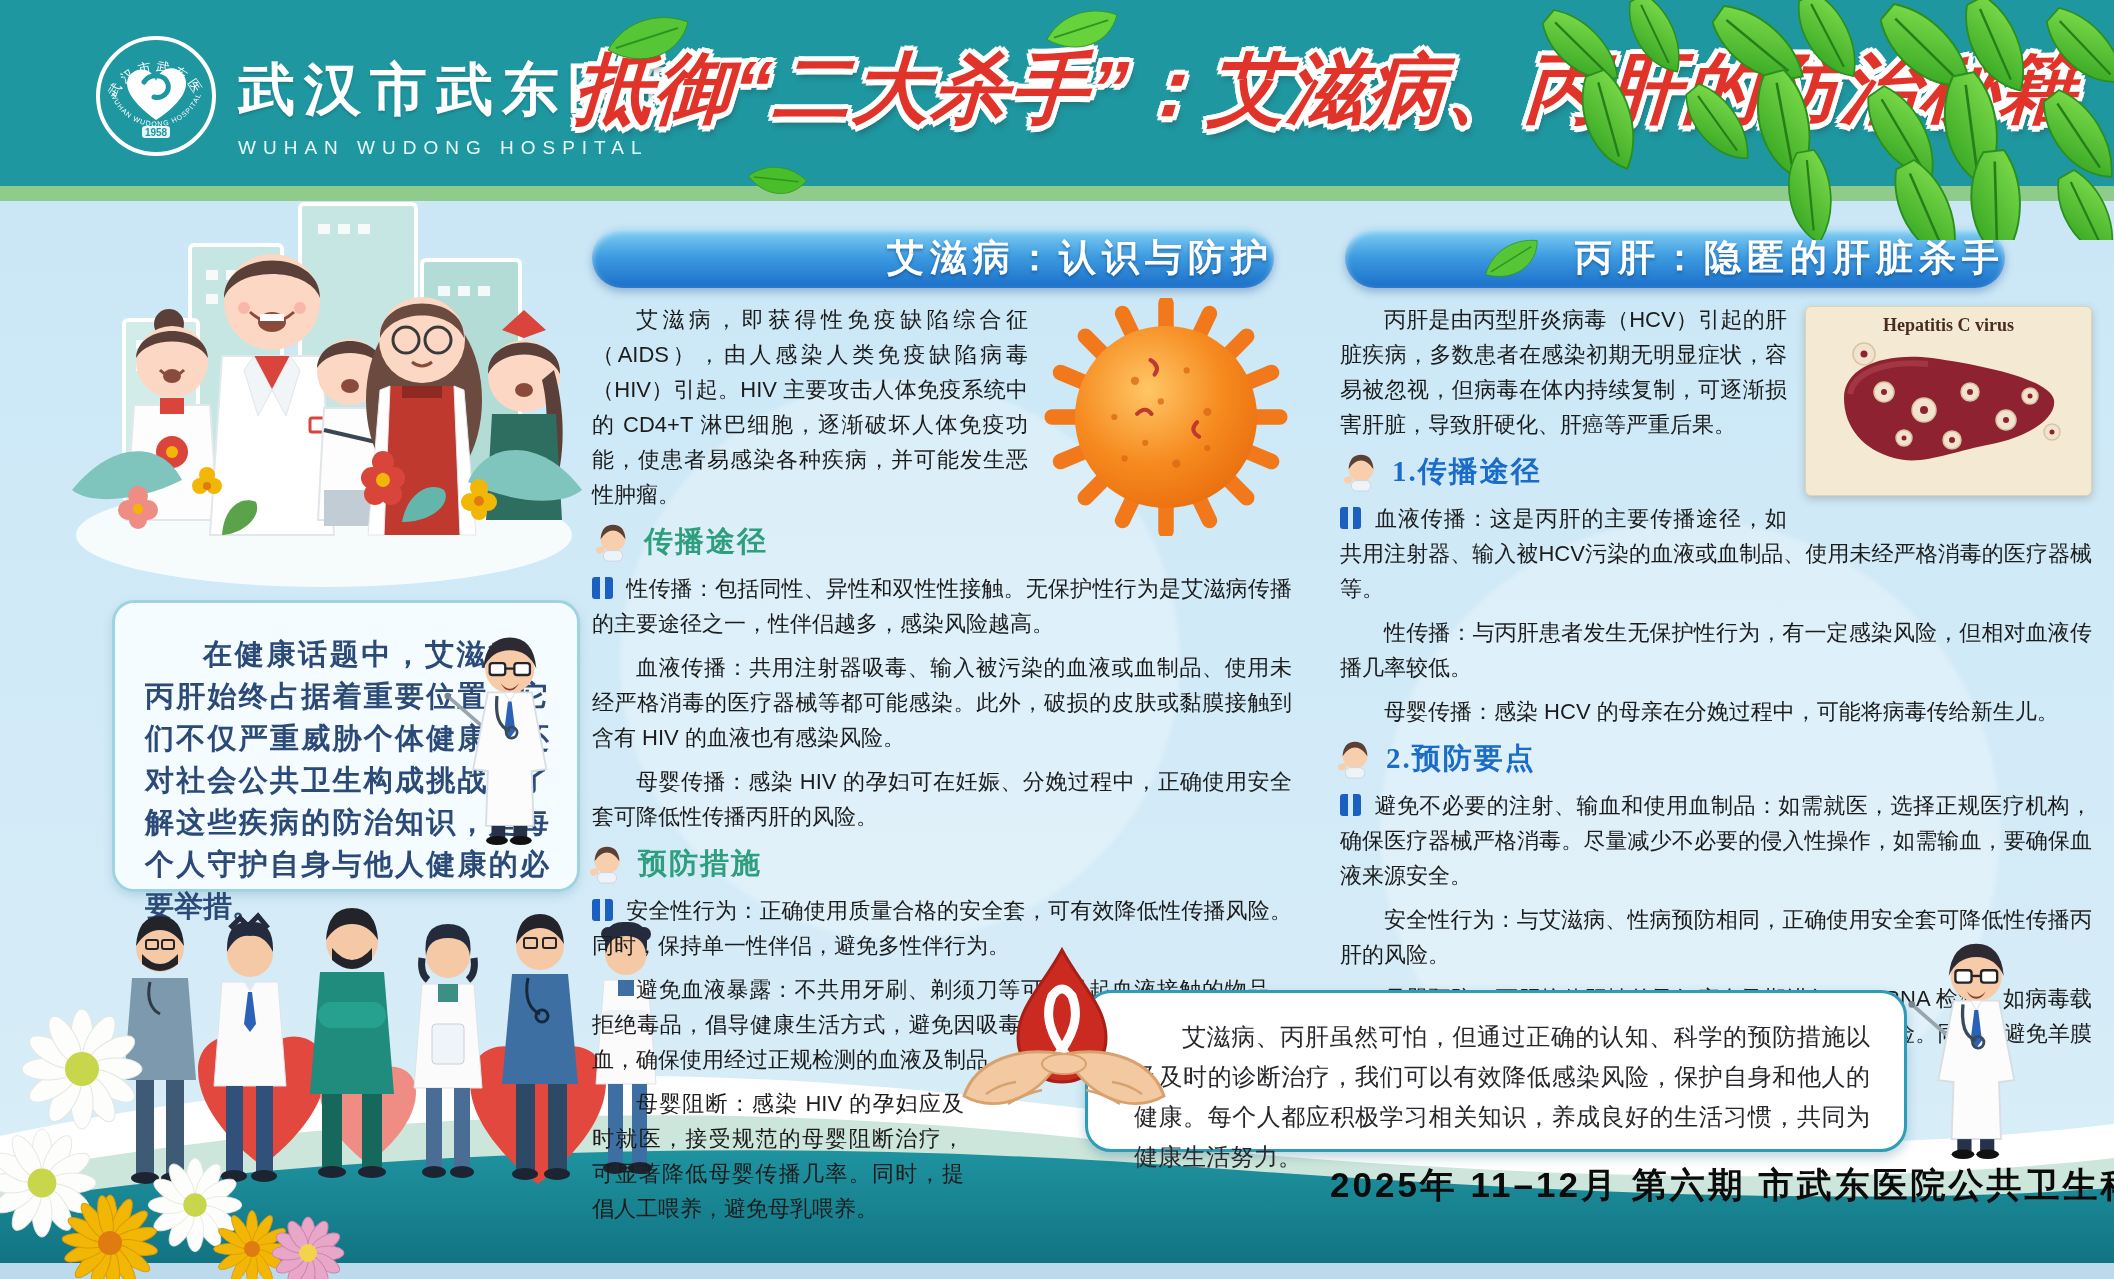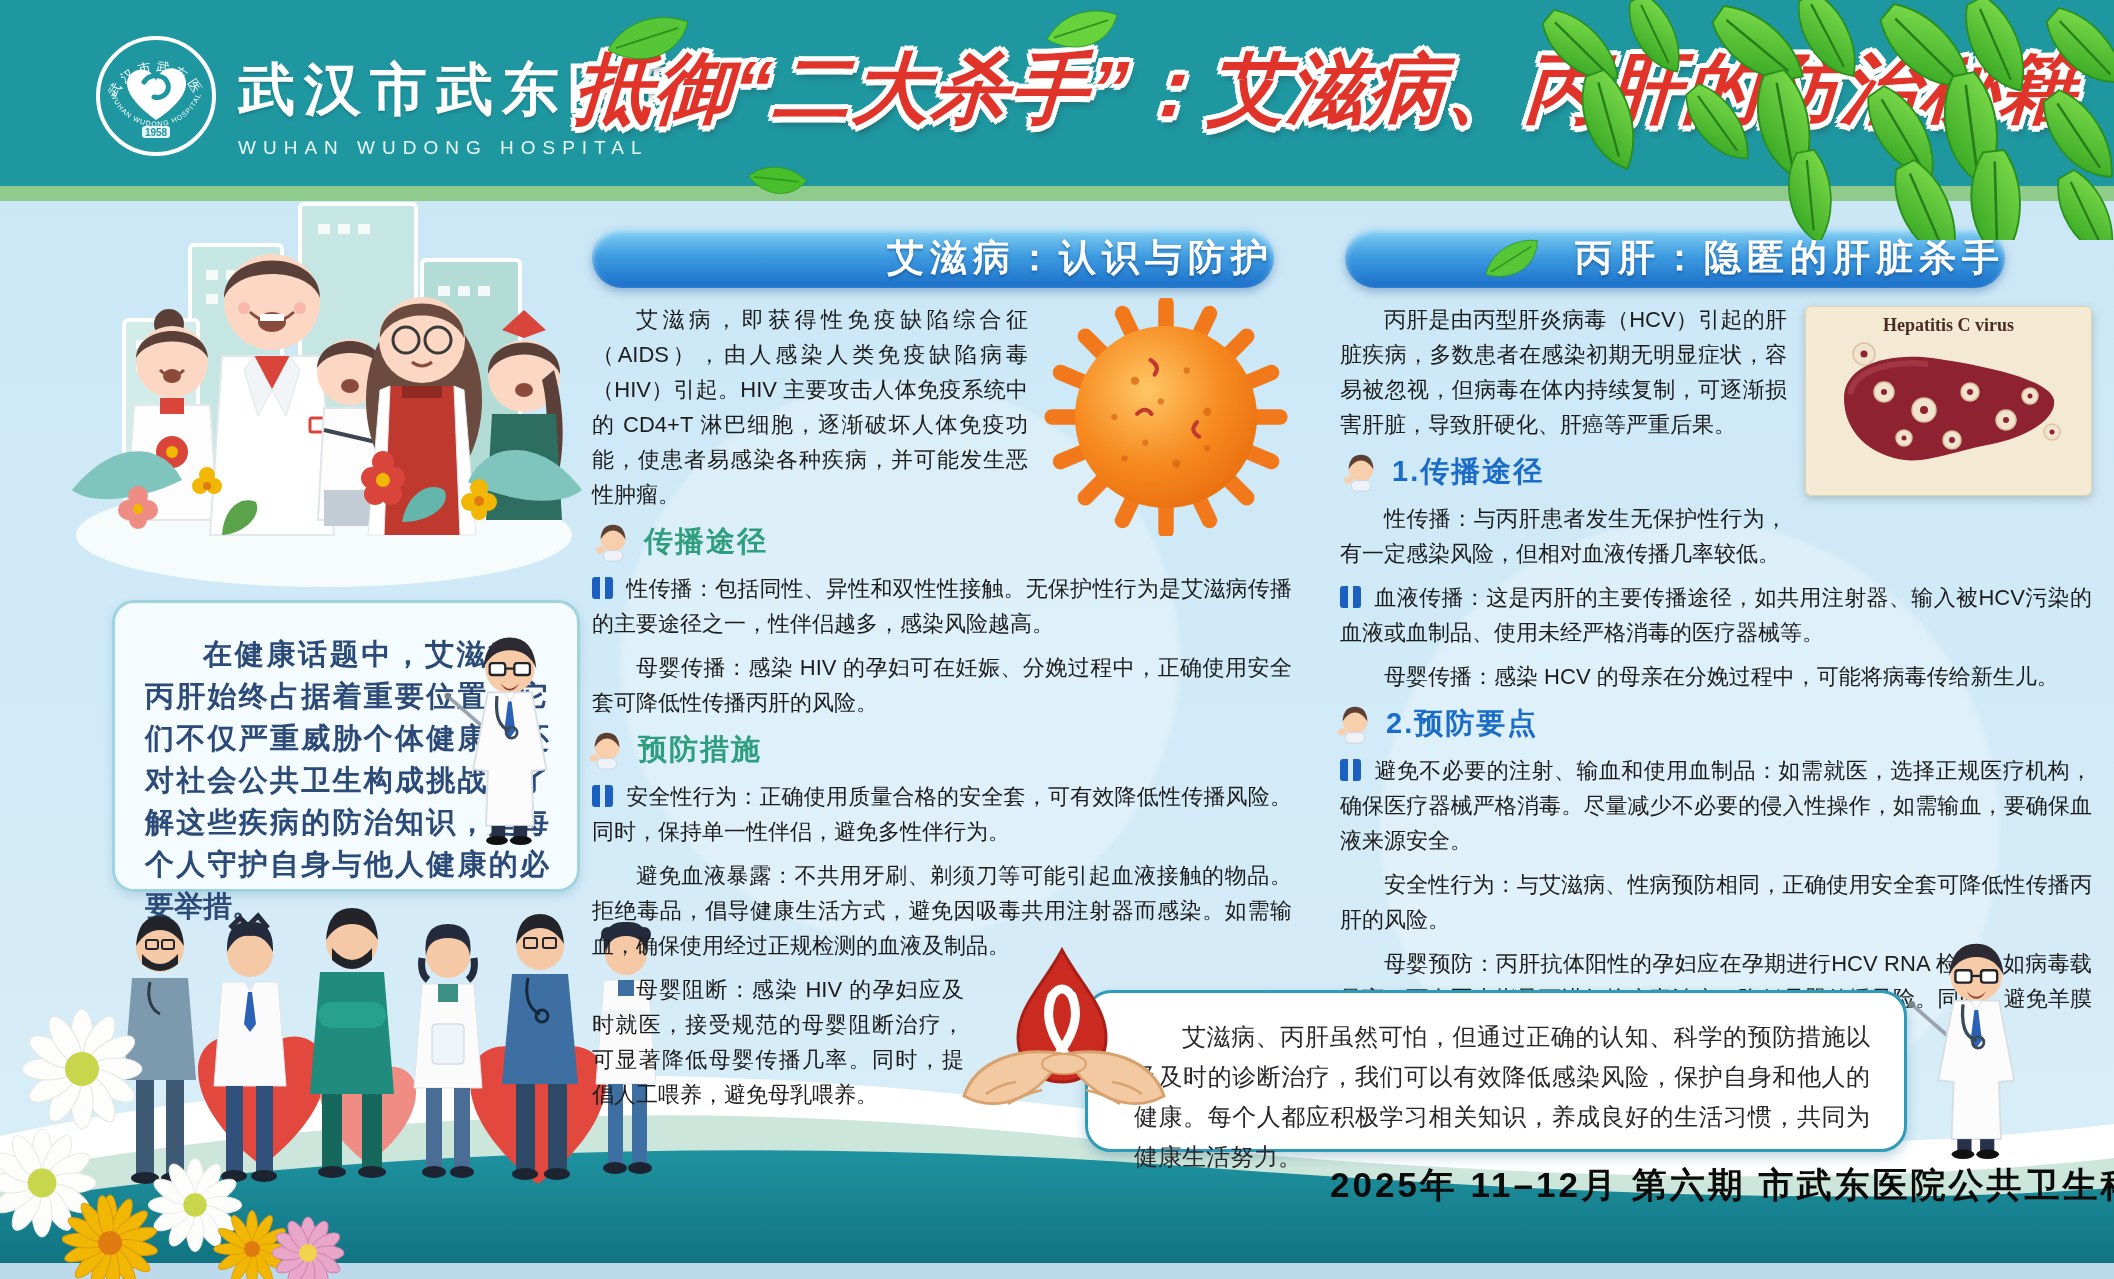--- a/index.html
+++ b/index.html
@@ -23,21 +23,21 @@
   .pill{position:absolute;height:60px;border-radius:32px;z-index:2;
     background:linear-gradient(180deg,#86d2f4 0%,#3d9be0 48%,#1b6fc9 100%);
     box-shadow:0 4px 8px rgba(30,80,140,.35), inset 0 3px 6px rgba(255,255,255,.55);
     display:flex;align-items:center;justify-content:flex-end;}
   .pill span{color:#fff;font-size:37px;font-weight:bold;letter-spacing:6px;text-shadow:0 2px 3px rgba(10,60,120,.5);}
   .col{position:absolute;z-index:2;color:#1c1c1c;}
   .para{font-size:22px;line-height:35px;text-align:justify;text-indent:2em;margin:0 0 9px 0;color:#1c1c1c;}
   .para.first{text-indent:0;}
   .dbar{display:inline-block;width:21px;height:22px;margin-right:13px;vertical-align:-3px;border-radius:3px;
     background:linear-gradient(90deg,#1b5fc0 0 8px,transparent 8px 13px,#1b5fc0 13px 21px);}
-  .sub-h{display:flex;align-items:center;gap:10px;margin:8px 0 8px -6px;}
+  .sub-h{display:flex;align-items:center;gap:10px;margin:8px 0 8px -6px;font-family:Liberation Serif, serif;}
   .sub-h .t{font-size:29px;font-weight:bold;letter-spacing:2px;}
   .t-green{color:#2e9e7e;} .t-blue{color:#1a6cc8;}
   .hcv-card{float:right;width:285px;height:188px;margin:4px 0 10px 18px;background:#f4e9d3;
     border:1px solid #e0d2b4;border-radius:6px;box-shadow:0 3px 8px rgba(60,60,40,.25);text-align:center;}
   .hcv-card .lbl{font-size:18px;font-weight:600;color:#4a2b22;margin-top:8px;font-family:"Liberation Serif","DejaVu Serif",serif;}
   .virus-float{float:right;width:252px;height:238px;margin:-4px 0 6px 12px;}
   
   .intro-box{position:absolute;left:112px;top:600px;width:468px;height:292px;box-sizing:border-box;z-index:2;
     background:rgba(248,253,255,.93);border:3px solid #9ed3e0;border-radius:22px;
     padding:30px 28px 0 30px;font-size:29px;line-height:42px;color:#2b4a78;font-weight:600;
@@ -554,20 +554,21 @@
     <div class="sub-h">
       <svg width="42" height="42" viewBox="0 0 44 44">
         <circle cx="22" cy="19" r="13" fill="#f8cfac"></circle>
         <path d="M9,19 Q10,4 22,4 Q34,4 35,19 Q29,10 22,10 Q15,10 9,19 Z" fill="#5c4033"></path>
         <rect x="12" y="31" width="20" height="11" rx="5" fill="#eff3f8" stroke="#c9d4e2"></rect>
         <rect x="4" y="27" width="9" height="7" rx="3.5" fill="#f8cfac" transform="rotate(-18 8 30)"></rect>
       </svg>
       <span class="t t-green">传播途径</span>
     </div>
     <p class="para first"><span class="dbar"></span><span>性传播：包括同性、异性和双性性接触。无保护性行为是艾滋病传播的主要途径之一，性伴侣越多，感染风险越高。</span></p>
+    <p class="para">血液传播：共用注射器吸毒、输入被污染的血液或血制品、使用未经严格消毒的医疗器械等都可能感染。此外，破损的皮肤或黏膜接触到含有 HIV 的血液也有感染风险。</p>
     <p class="para">母婴传播：感染 HIV 的孕妇可在妊娠、分娩过程中，正确使用安全套可降低性传播丙肝的风险。</p>
 
     <div class="sub-h">
       <svg width="42" height="42" viewBox="0 0 44 44">
         <circle cx="22" cy="19" r="13" fill="#f8cfac"></circle>
         <path d="M9,19 Q10,4 22,4 Q34,4 35,19 Q29,10 22,10 Q15,10 9,19 Z" fill="#5c4033"></path>
         <rect x="12" y="31" width="20" height="11" rx="5" fill="#eff3f8" stroke="#c9d4e2"></rect>
         <rect x="4" y="27" width="9" height="7" rx="3.5" fill="#f8cfac" transform="rotate(-18 8 30)"></rect>
       </svg>
       <span class="t t-green">预防措施</span>
@@ -635,22 +636,22 @@
 
     <div class="sub-h">
       <svg width="42" height="42" viewBox="0 0 44 44">
         <circle cx="22" cy="19" r="13" fill="#f8cfac"></circle>
         <path d="M9,19 Q10,4 22,4 Q34,4 35,19 Q29,10 22,10 Q15,10 9,19 Z" fill="#5c4033"></path>
         <rect x="12" y="31" width="20" height="11" rx="5" fill="#eff3f8" stroke="#c9d4e2"></rect>
         <rect x="4" y="27" width="9" height="7" rx="3.5" fill="#f8cfac" transform="rotate(-18 8 30)"></rect>
       </svg>
       <span class="t t-blue">1.传播途径</span>
     </div>
+    <p class="para first"><span class="dbar"></span><span>血液传播：这是丙肝的主要传播途径，如共用注射器、输入被HCV污染的血液或血制品、使用未经严格消毒的医疗器械等。</span></p>
     <p class="para">性传播：与丙肝患者发生无保护性行为，有一定感染风险，但相对血液传播几率较低。</p>
-    <p class="para first"><span class="dbar"></span><span>血液传播：这是丙肝的主要传播途径，如共用注射器、输入被HCV污染的血液或血制品、使用未经严格消毒的医疗器械等。</span></p>
     <p class="para">母婴传播：感染 HCV 的母亲在分娩过程中，可能将病毒传给新生儿。</p>
 
     <div class="sub-h">
       <svg width="42" height="42" viewBox="0 0 44 44">
         <circle cx="22" cy="19" r="13" fill="#f8cfac"></circle>
         <path d="M9,19 Q10,4 22,4 Q34,4 35,19 Q29,10 22,10 Q15,10 9,19 Z" fill="#5c4033"></path>
         <rect x="12" y="31" width="20" height="11" rx="5" fill="#eff3f8" stroke="#c9d4e2"></rect>
         <rect x="4" y="27" width="9" height="7" rx="3.5" fill="#f8cfac" transform="rotate(-18 8 30)"></rect>
       </svg>
       <span class="t t-blue">2.预防要点</span>

